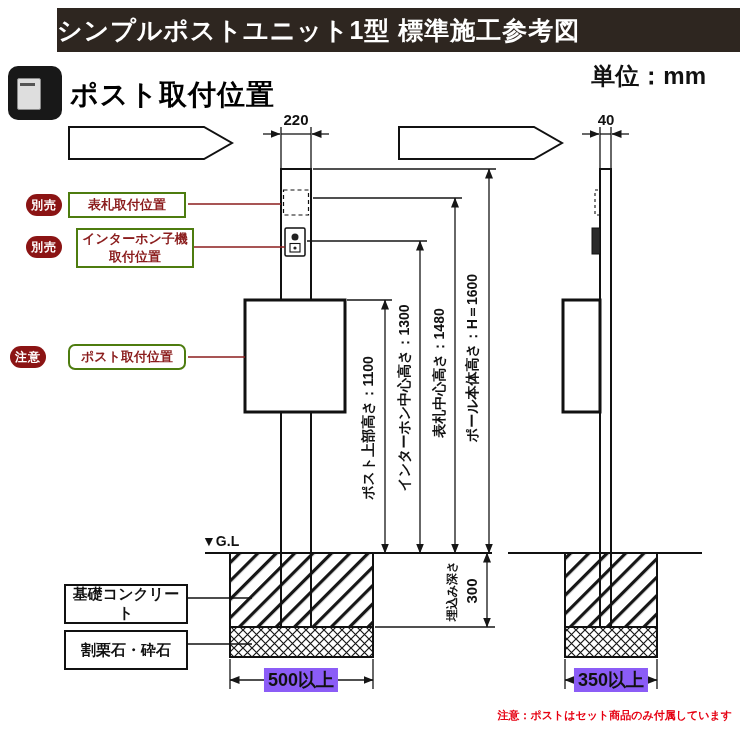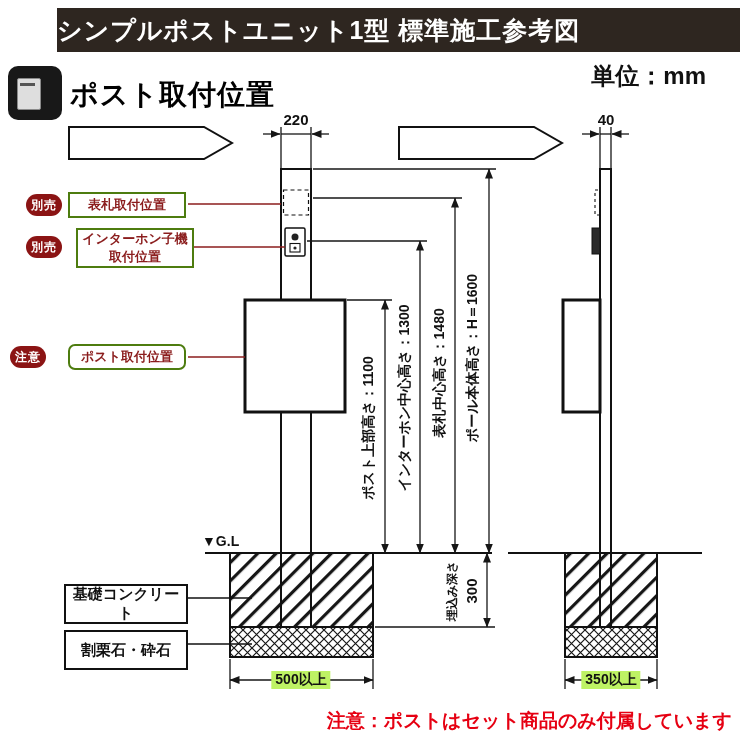--- a/index.html
+++ b/index.html
@@ -71,26 +71,26 @@
   .vtext {
     position:absolute; font-weight:bold; font-size:14px; white-space:nowrap;
     transform:translate(-50%,-50%) rotate(-90deg);
   }
   .vtext.small { font-size:12px; }
   .vtext.big { font-size:15px; }
   .htext {
     position:absolute; font-weight:bold; font-size:15px; white-space:nowrap;
     transform:translate(-50%,-50%);
   }
-  .htext.masked { background:#bef264; padding:0 4px; font-size:14px; }
+  .htext.masked { background:#8b5cf6; padding:0 4px; font-size:18px; }
   .gl-label { position:absolute; left:202px; top:533px; font-size:14px; font-weight:bold; }
 
   .footer-note {
     position:absolute; right:8px; top:708px; color:#e60012;
-    font-size:19px; font-weight:bold; white-space:nowrap;
+    font-size:11px; font-weight:bold; white-space:nowrap;
   }
 </style>
 </head>
 <body>
 
 <svg class="abs" width="740" height="740" style="left:0;top:0;">
   <defs>
     <marker id="arr" viewBox="0 0 10 8" markerWidth="10" markerHeight="8" refX="9.5" refY="4" orient="auto-start-reverse" markerUnits="userSpaceOnUse">
       <path d="M0,0 L10,4 L0,8 Z" fill="#161616"></path>
     </marker>

